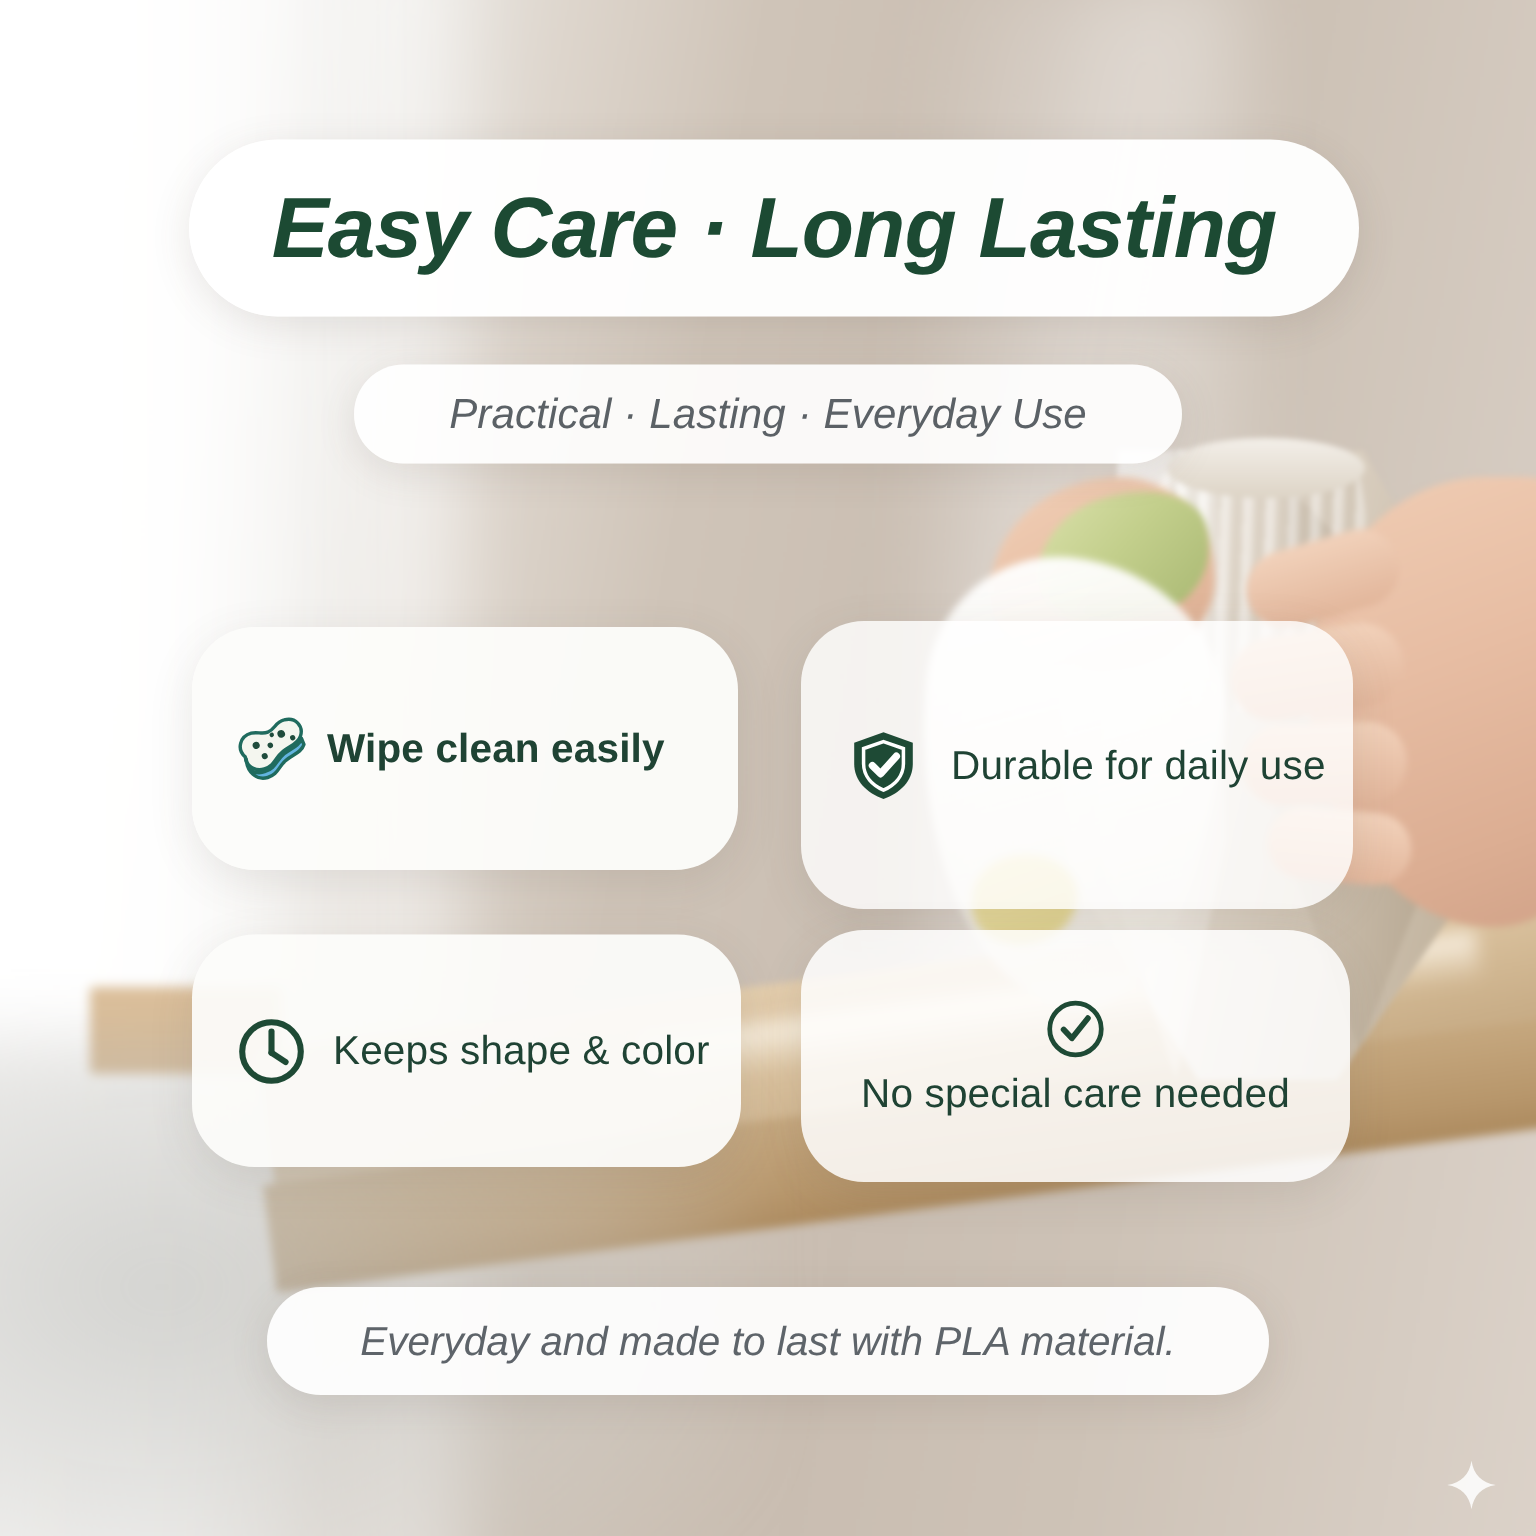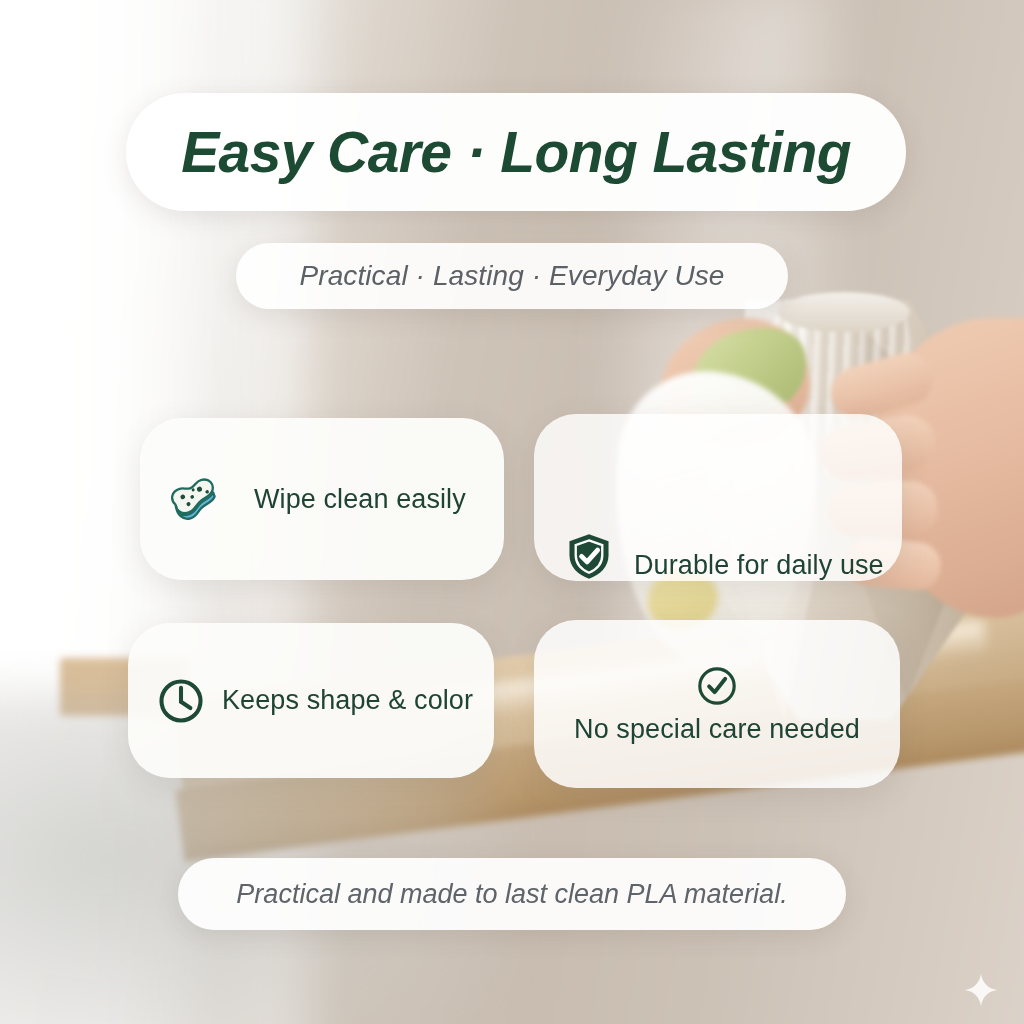--- a/index.html
+++ b/index.html
@@ -298,33 +298,33 @@
 
   
   .card {
     position: absolute;
     border-radius: 42px;
     display: flex;
     align-items: center;
     box-shadow: 0 8px 30px rgba(90,80,70,0.12);
   }
   .card-a {
-    left: 140px; top: 418px;
+    left: 128px; top: 418px;
     width: 364px; height: 162px;
     background: rgba(252,252,250,0.955);
     padding-left: 26px;
-    gap: 32px;
+    gap: 8px;
+    font-weight: bold;
   }
   .card-b {
     left: 534px; top: 414px;
-    width: 368px; height: 167px;
+    width: 368px; height: 192px;
     background: rgba(255,255,255,0.80);
     padding-left: 30px;
     gap: 20px;
-    align-items: flex-end;
   }
   .card-c {
     left: 128px; top: 623px;
     width: 366px; height: 155px;
     background: rgba(252,252,250,0.94);
     padding-left: 28px;
     gap: 16px;
   }
   .card-d {
     left: 534px; top: 620px;
@@ -472,21 +472,21 @@
       <span class="icon-box icon-44">
         <svg viewBox="0 0 64 64" width="44" height="44" aria-hidden="true">
           <circle cx="32" cy="32" r="25" fill="none" stroke="#1E4A35" stroke-width="4.6"></circle>
           <path d="M20.5 32.5 L28.5 41 L44 21.5" fill="none" stroke="#1E4A35" stroke-width="5.6" stroke-linecap="round" stroke-linejoin="round"></path>
         </svg>
       </span>
       <span class="card-label">No special care needed</span>
     </div>
 
     <div class="pill caption-pill">
-      <span class="caption-text">Practical and made to last clean PLA material.</span>
+      <span class="caption-text">Everyday and made to last with PLA material.</span>
     </div>
 
     <span class="sparkle">
       <svg viewBox="0 0 40 40" width="36" height="36" aria-hidden="true">
         <path d="M20 2 C21.6 12.4 27.6 18.4 38 20 C27.6 21.6 21.6 27.6 20 38
                  C18.4 27.6 12.4 21.6 2 20 C12.4 18.4 18.4 12.4 20 2 Z" fill="#FFFFFF" opacity="0.92"></path>
       </svg>
     </span>
 
   </div>

